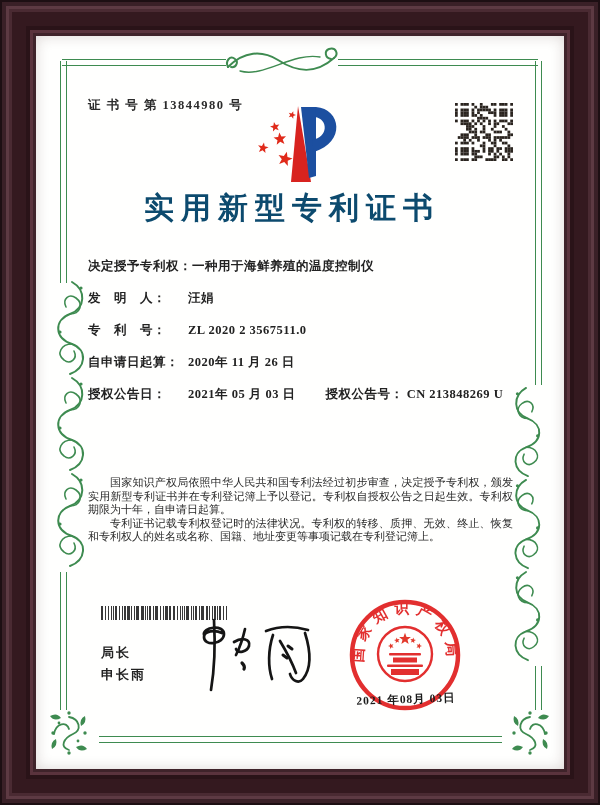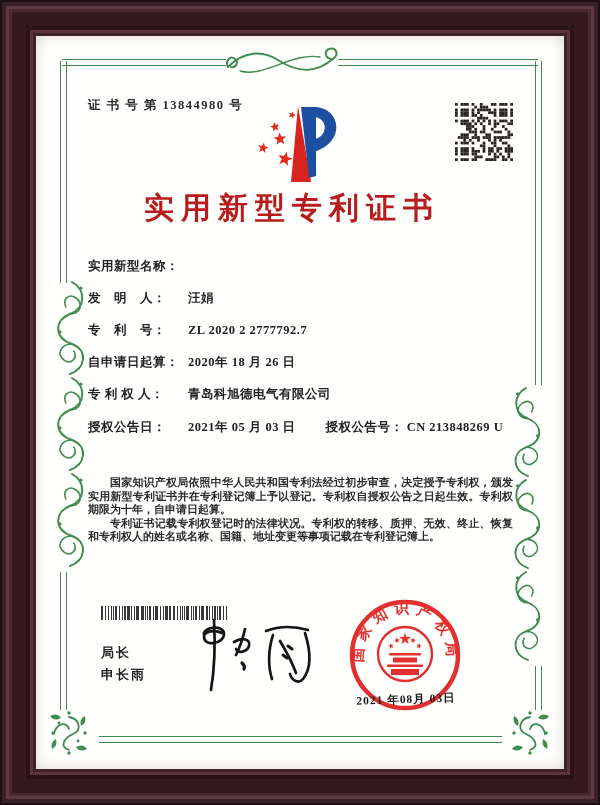--- a/index.html
+++ b/index.html
@@ -32,30 +32,30 @@
   .gline-h{position:absolute;height:5px;border-top:1.5px solid var(--green);border-bottom:1.5px solid var(--green);}
   .gline-v{position:absolute;width:5px;border-left:1.5px solid var(--green);border-right:1.5px solid var(--green);}
   .orn{position:absolute;color:var(--green);}
   .orn svg{display:block;}
   
   .certno{position:absolute;left:88px;top:97px;font-size:12.5px;letter-spacing:1.5px;color:#2b2b2b;font-weight:600;}
   .logo{position:absolute;left:253px;top:96px;width:94px;height:92px;}
   .qr{position:absolute;left:455px;top:103px;width:58px;height:58px;}
   .title{
     position:absolute;left:0;right:16px;top:188px;text-align:center;
-    font-size:30px;font-weight:900;letter-spacing:7px;color:#b91c1c;
+    font-size:30px;font-weight:900;letter-spacing:7px;color:#0c4a6e;
   }
   .fields{position:absolute;left:88px;top:250px;right:70px;}
   .frow{height:32.2px;display:flex;align-items:center;font-size:12.5px;font-weight:700;color:#222;}
   .flabel{display:inline-block;min-width:100px;letter-spacing:.5px;}
   .fvalue{letter-spacing:.5px;}
   .fvalue2wrap{margin-left:30px;}
   .paras{
     position:absolute;left:88px;top:476px;width:425px;
-    font-size:11px;line-height:13.6px;color:#2a2a2a;text-align:justify;font-weight:700;
+    font-size:11px;line-height:13.6px;color:#2a2a2a;text-align:justify;font-weight:400;
   }
   .paras p{margin:0;text-indent:2em;}
   .barcode{position:absolute;left:101px;top:606px;width:142px;height:14px;display:flex;align-items:stretch;}
   .barcode i{display:block;background:#383838;}
   .signer{position:absolute;left:101px;top:642px;font-size:13px;line-height:22px;color:#222;
           font-family:"Liberation Sans","DejaVu Sans",sans-serif;font-weight:600;letter-spacing:2px;}
   .signature{position:absolute;left:182px;top:616px;width:142px;height:84px;}
   .seal{position:absolute;left:348px;top:598px;width:114px;height:116px;mix-blend-mode:multiply;opacity:.93;}
   .sealdate{position:absolute;left:344px;top:692px;width:124px;text-align:center;
             font-size:11.5px;font-weight:700;color:#1b1b1b;transform:rotate(-2deg);letter-spacing:1px;}
@@ -365,37 +365,34 @@
         <rect x="38.67" y="55.24" width="2.76" height="2.76"></rect>
         <rect x="46.95" y="55.24" width="2.76" height="2.76"></rect>
         <rect x="49.71" y="55.24" width="2.76" height="2.76"></rect>
         <rect x="55.24" y="55.24" width="2.76" height="2.76"></rect>
       </svg></div>
 
   <div class="title">实用新型专利证书</div>
 
   <div class="fields">
     <div class="frow">
-      <span class="flabel">实用新型名称：</span>
+      <span class="flabel">决定授予专利权：</span>
+      <span class="fvalue">一种用于海鲜养殖的温度控制仪</span>
     </div>
     <div class="frow">
       <span class="flabel">发　明　人：</span>
       <span class="fvalue">汪娟</span>
     </div>
     <div class="frow">
       <span class="flabel">专　利　号：</span>
-      <span class="fvalue">ZL 2020 2 2777792.7</span>
+      <span class="fvalue">ZL 2020 2 3567511.0</span>
     </div>
     <div class="frow">
       <span class="flabel">自申请日起算：</span>
-      <span class="fvalue">2020年 18 月 26 日</span>
-    </div>
-    <div class="frow">
-      <span class="flabel">专 利 权 人：</span>
-      <span class="fvalue">青岛科旭德电气有限公司</span>
+      <span class="fvalue">2020年 11 月 26 日</span>
     </div>
     <div class="frow">
       <span class="flabel">授权公告日：</span>
       <span class="fvalue">2021年 05 月 03 日</span>
       <span class="fvalue2wrap">
         <span class="flabel" style="min-width:0;">授权公告号：</span>
         <span class="fvalue">CN 213848269 U</span>
       </span>
     </div>
   </div>

